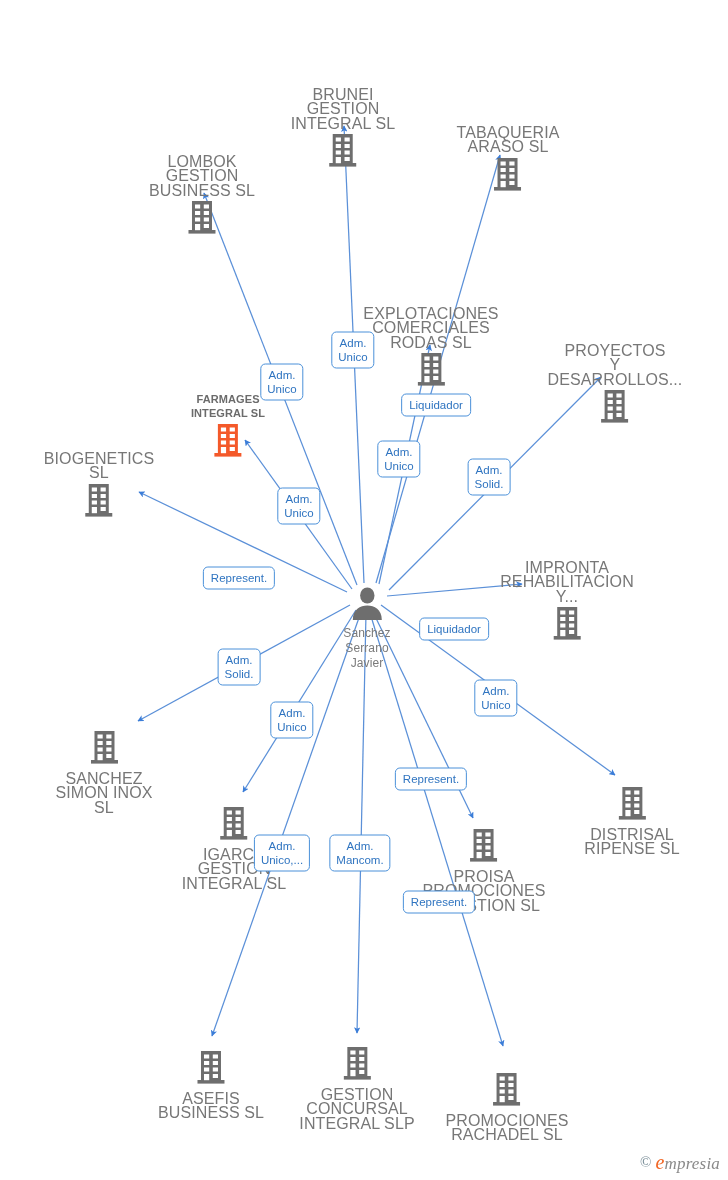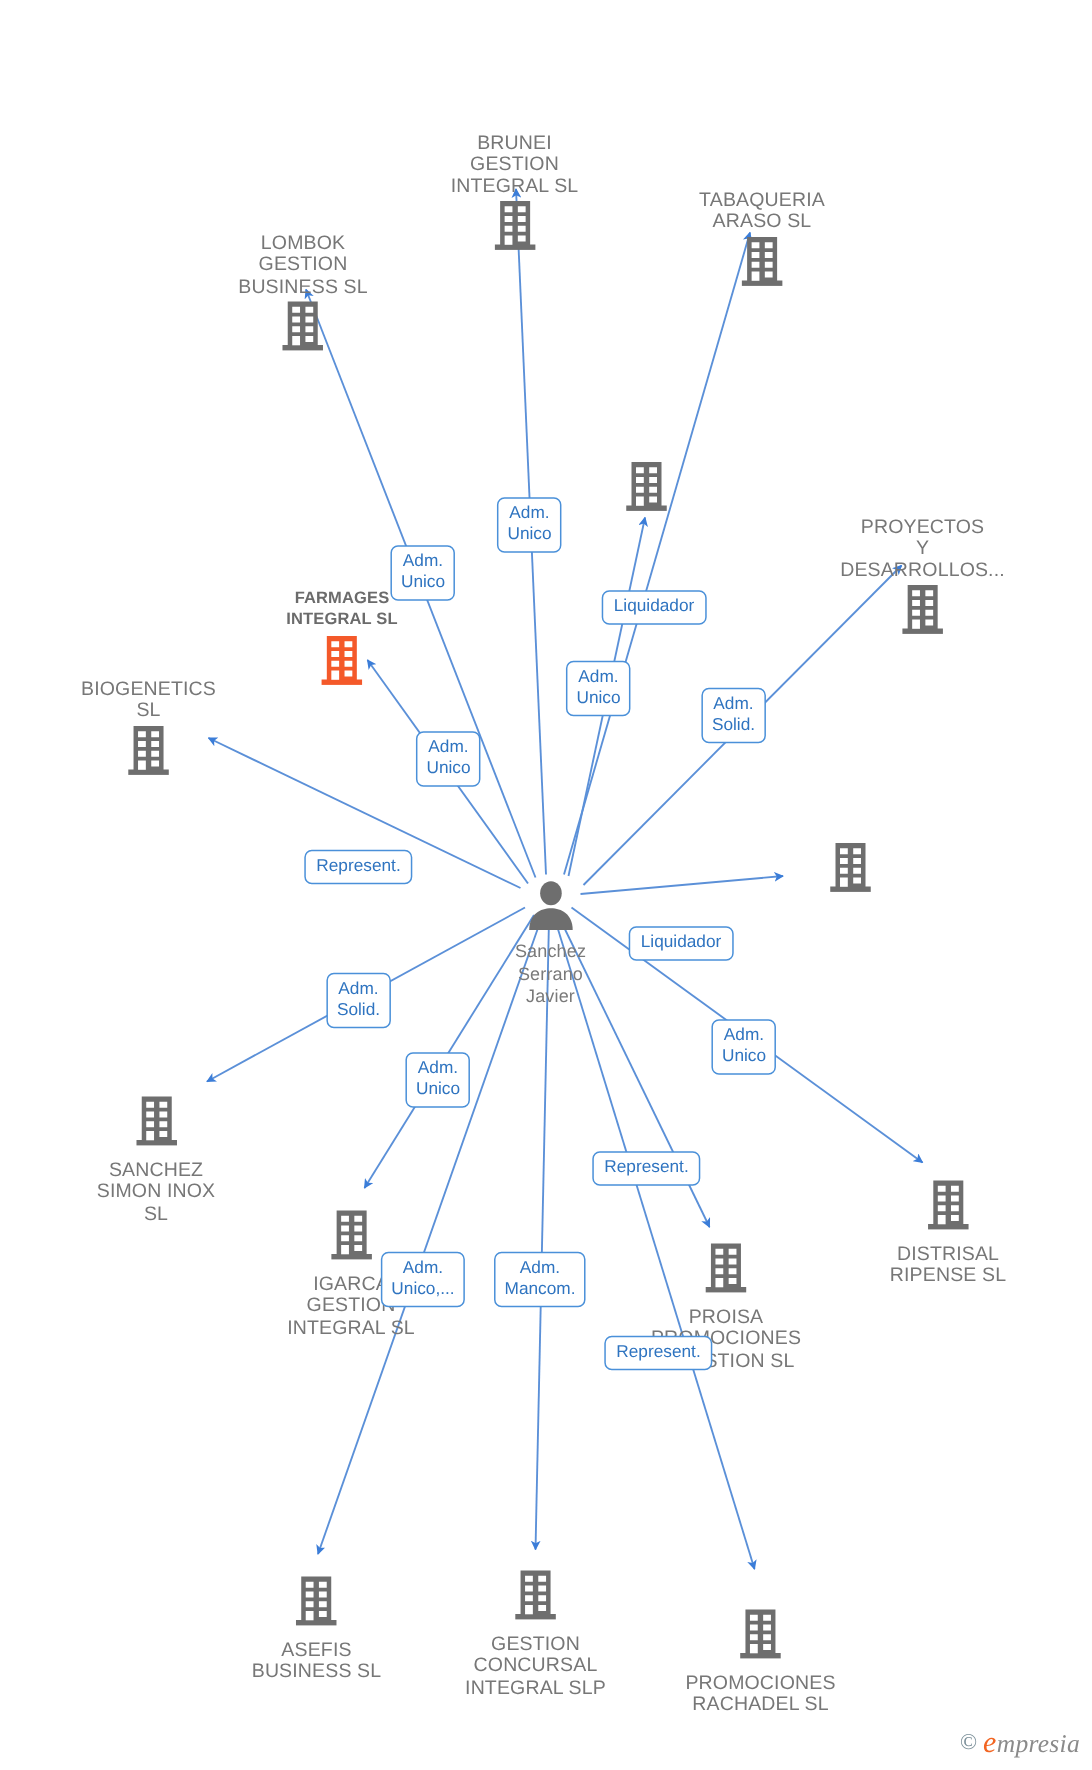--- a/index.html
+++ b/index.html
@@ -11,21 +11,21 @@
     overflow:hidden;
     position:relative;
   }
   #stage{position:absolute;left:0;top:0;width:728px;height:1180px;}
   #edges{position:absolute;left:0;top:0;width:728px;height:1180px;}
 
   .node{position:absolute;transform:translate(-50%,0);text-align:center;}
   .node .ico{display:block;margin:0 auto;}
   .node .lbl{
     display:block;
-    font-size:13px;
+    font-size:16px;
     line-height:14.4px;
     color:#777777;
     letter-spacing:.1px;
     white-space:pre-line;
     font-weight:400;
   }
   .node.person .lbl{color:#7a7a7a;font-size:12px;line-height:15px;}
   .node.focus .lbl{color:#6b6b6b;font-weight:700;font-size:11px;}
 
   
@@ -140,20 +140,23 @@
             <rect x="16.8" y="4.5" width="5.2" height="4" fill="#fff"></rect>
             <rect x="8" y="11" width="5.2" height="4" fill="#fff"></rect>
             <rect x="16.8" y="11" width="5.2" height="4" fill="#fff"></rect>
             <rect x="8" y="17.5" width="5.2" height="4" fill="#fff"></rect>
             <rect x="16.8" y="17.5" width="5.2" height="4" fill="#fff"></rect>
             <rect x="8" y="24" width="5.2" height="6.2" fill="#fff"></rect>
             <rect x="16.8" y="24" width="5.2" height="4" fill="#fff"></rect>
           </svg></span>
       </div>
       <div class="node above" style="left: 431px; top: 307px;">
+        <span class="lbl">EXPLOTACIONES
+COMERCIALES
+RODAS  SL</span>
         <span class="ico"><svg width="30" height="36" viewBox="0 0 30 36" xmlns="http://www.w3.org/2000/svg">
             <rect x="5" y="1" width="20" height="30" fill="#6e6e6e"></rect>
             <rect x="1.5" y="30" width="27" height="3.6" fill="#6e6e6e"></rect>
             <rect x="8" y="4.5" width="5.2" height="4" fill="#fff"></rect>
             <rect x="16.8" y="4.5" width="5.2" height="4" fill="#fff"></rect>
             <rect x="8" y="11" width="5.2" height="4" fill="#fff"></rect>
             <rect x="16.8" y="11" width="5.2" height="4" fill="#fff"></rect>
             <rect x="8" y="17.5" width="5.2" height="4" fill="#fff"></rect>
             <rect x="16.8" y="17.5" width="5.2" height="4" fill="#fff"></rect>
             <rect x="8" y="24" width="5.2" height="6.2" fill="#fff"></rect>
@@ -203,20 +206,23 @@
             <rect x="16.8" y="4.5" width="5.2" height="4" fill="#fff"></rect>
             <rect x="8" y="11" width="5.2" height="4" fill="#fff"></rect>
             <rect x="16.8" y="11" width="5.2" height="4" fill="#fff"></rect>
             <rect x="8" y="17.5" width="5.2" height="4" fill="#fff"></rect>
             <rect x="16.8" y="17.5" width="5.2" height="4" fill="#fff"></rect>
             <rect x="8" y="24" width="5.2" height="6.2" fill="#fff"></rect>
             <rect x="16.8" y="24" width="5.2" height="4" fill="#fff"></rect>
           </svg></span>
       </div>
       <div class="node above" style="left: 567px; top: 561px;">
+        <span class="lbl">IMPRONTA
+REHABILITACION
+Y...</span>
         <span class="ico"><svg width="30" height="36" viewBox="0 0 30 36" xmlns="http://www.w3.org/2000/svg">
             <rect x="5" y="1" width="20" height="30" fill="#6e6e6e"></rect>
             <rect x="1.5" y="30" width="27" height="3.6" fill="#6e6e6e"></rect>
             <rect x="8" y="4.5" width="5.2" height="4" fill="#fff"></rect>
             <rect x="16.8" y="4.5" width="5.2" height="4" fill="#fff"></rect>
             <rect x="8" y="11" width="5.2" height="4" fill="#fff"></rect>
             <rect x="16.8" y="11" width="5.2" height="4" fill="#fff"></rect>
             <rect x="8" y="17.5" width="5.2" height="4" fill="#fff"></rect>
             <rect x="16.8" y="17.5" width="5.2" height="4" fill="#fff"></rect>
             <rect x="8" y="24" width="5.2" height="6.2" fill="#fff"></rect>

